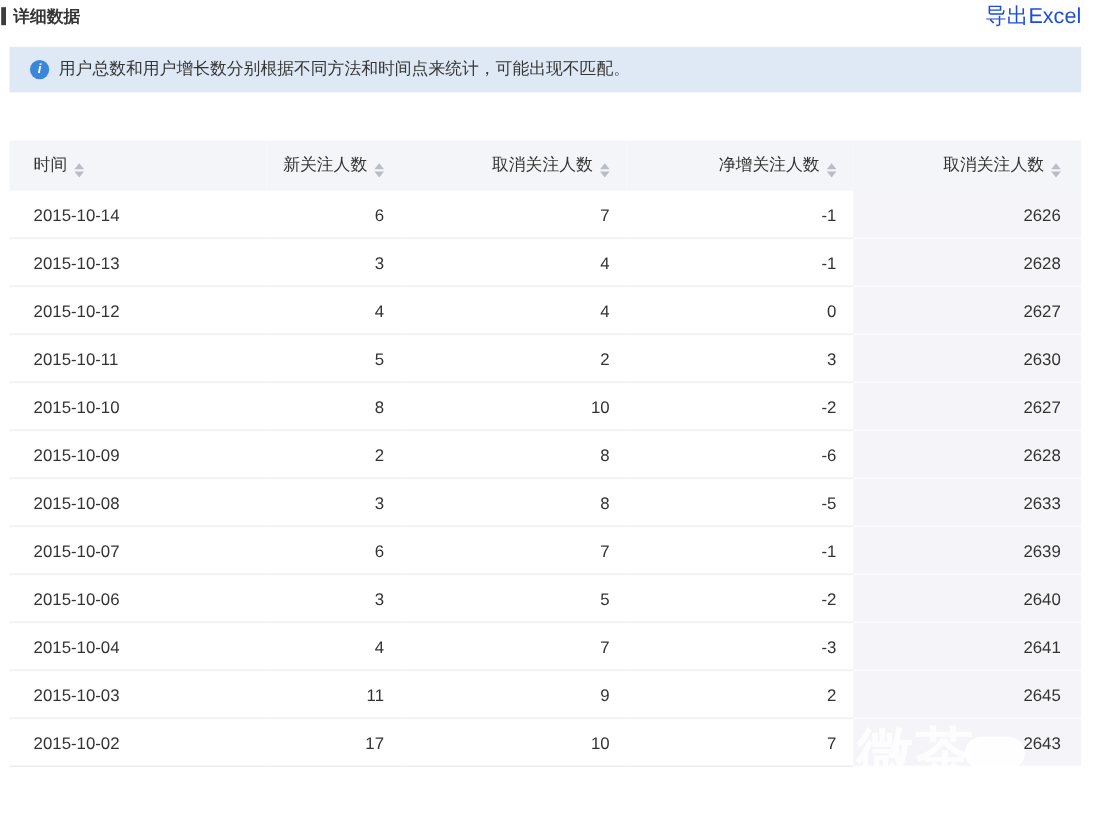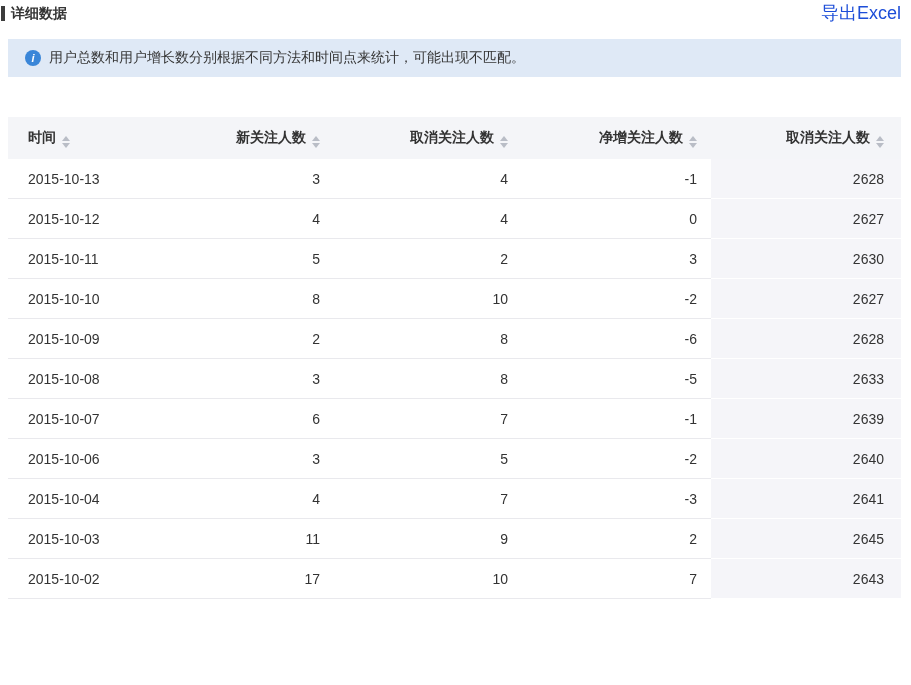--- a/index.html
+++ b/index.html
@@ -28,21 +28,21 @@
   .info-icon {
     flex:0 0 auto; width:16px; height:16px; border-radius:50%;
     background:#3a86d8; color:#fff; font-size:11px; font-weight:bold; font-style:italic;
     display:inline-flex; align-items:center; justify-content:center;
     margin-right:8px; line-height:1;
   }
 
   
   table.data { margin-top:40px; width:100%; border-collapse:separate; border-spacing:0; table-layout:fixed; }
   thead th {
-    background:#f4f5f8; height:42px; font-weight:bold; color:#333; font-size:14px;
+    background:#f4f5f8; height:42px; font-weight:normal; color:#333; font-size:14px;
     white-space:nowrap;
   }
   th.first, td.first { text-align:left; padding-left:20px; }
   th.num, td.num { text-align:right; padding-right:14px; }
   th.last, td.last { padding-right:17px; }
   tbody td { height:40px; border-bottom:1px solid #e9e9ed; font-size:14px; color:#333; background:#fff; }
   td.last { background:#f5f5f9; border-bottom-color:#ffffff; }
   .cellv { position:relative; z-index:10; }
 
   .sort { display:inline-flex; flex-direction:column; gap:2px; margin-left:6px; vertical-align:1px; }
@@ -112,20 +112,27 @@
               <i class="dn"></i>
             </span></th>
           <th class="num last"><span>取消关注人数</span><span class="sort">
               <i class="up"></i>
               <i class="dn"></i>
             </span></th>
         </tr>
     </thead>
     <tbody>
         <tr>
+          <td class="first"><span class="cellv">2015-10-14</span></td>
+          <td class="num"><span class="cellv">6</span></td>
+          <td class="num"><span class="cellv">7</span></td>
+          <td class="num"><span class="cellv">-1</span></td>
+          <td class="num last"><span class="cellv">2626</span></td>
+        </tr>
+        <tr>
           <td class="first"><span class="cellv">2015-10-13</span></td>
           <td class="num"><span class="cellv">3</span></td>
           <td class="num"><span class="cellv">4</span></td>
           <td class="num"><span class="cellv">-1</span></td>
           <td class="num last"><span class="cellv">2628</span></td>
         </tr>
         <tr>
           <td class="first"><span class="cellv">2015-10-12</span></td>
           <td class="num"><span class="cellv">4</span></td>
           <td class="num"><span class="cellv">4</span></td>

